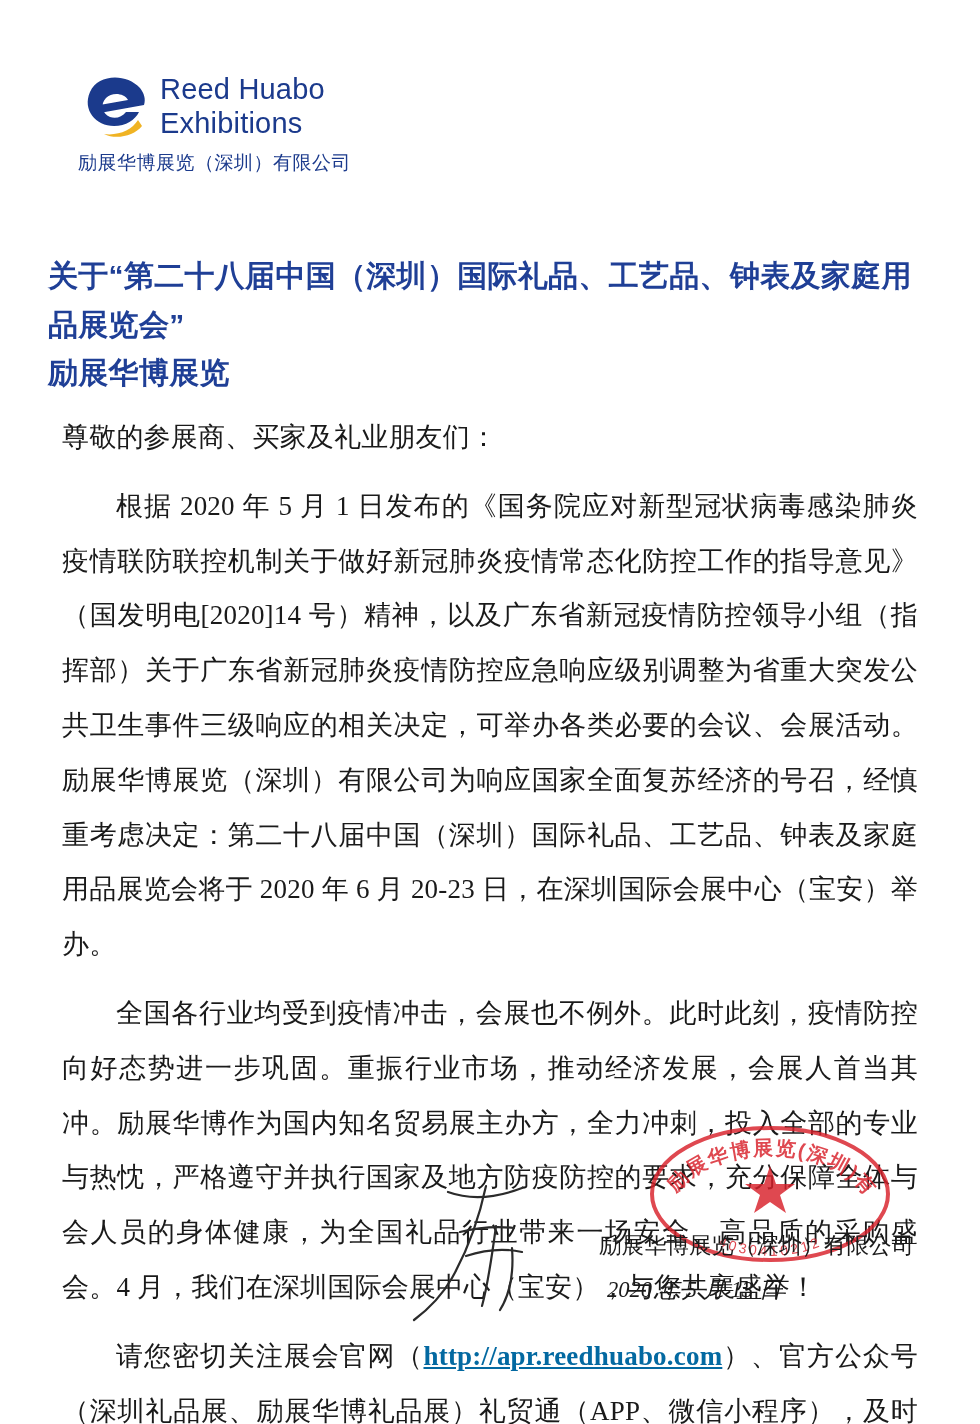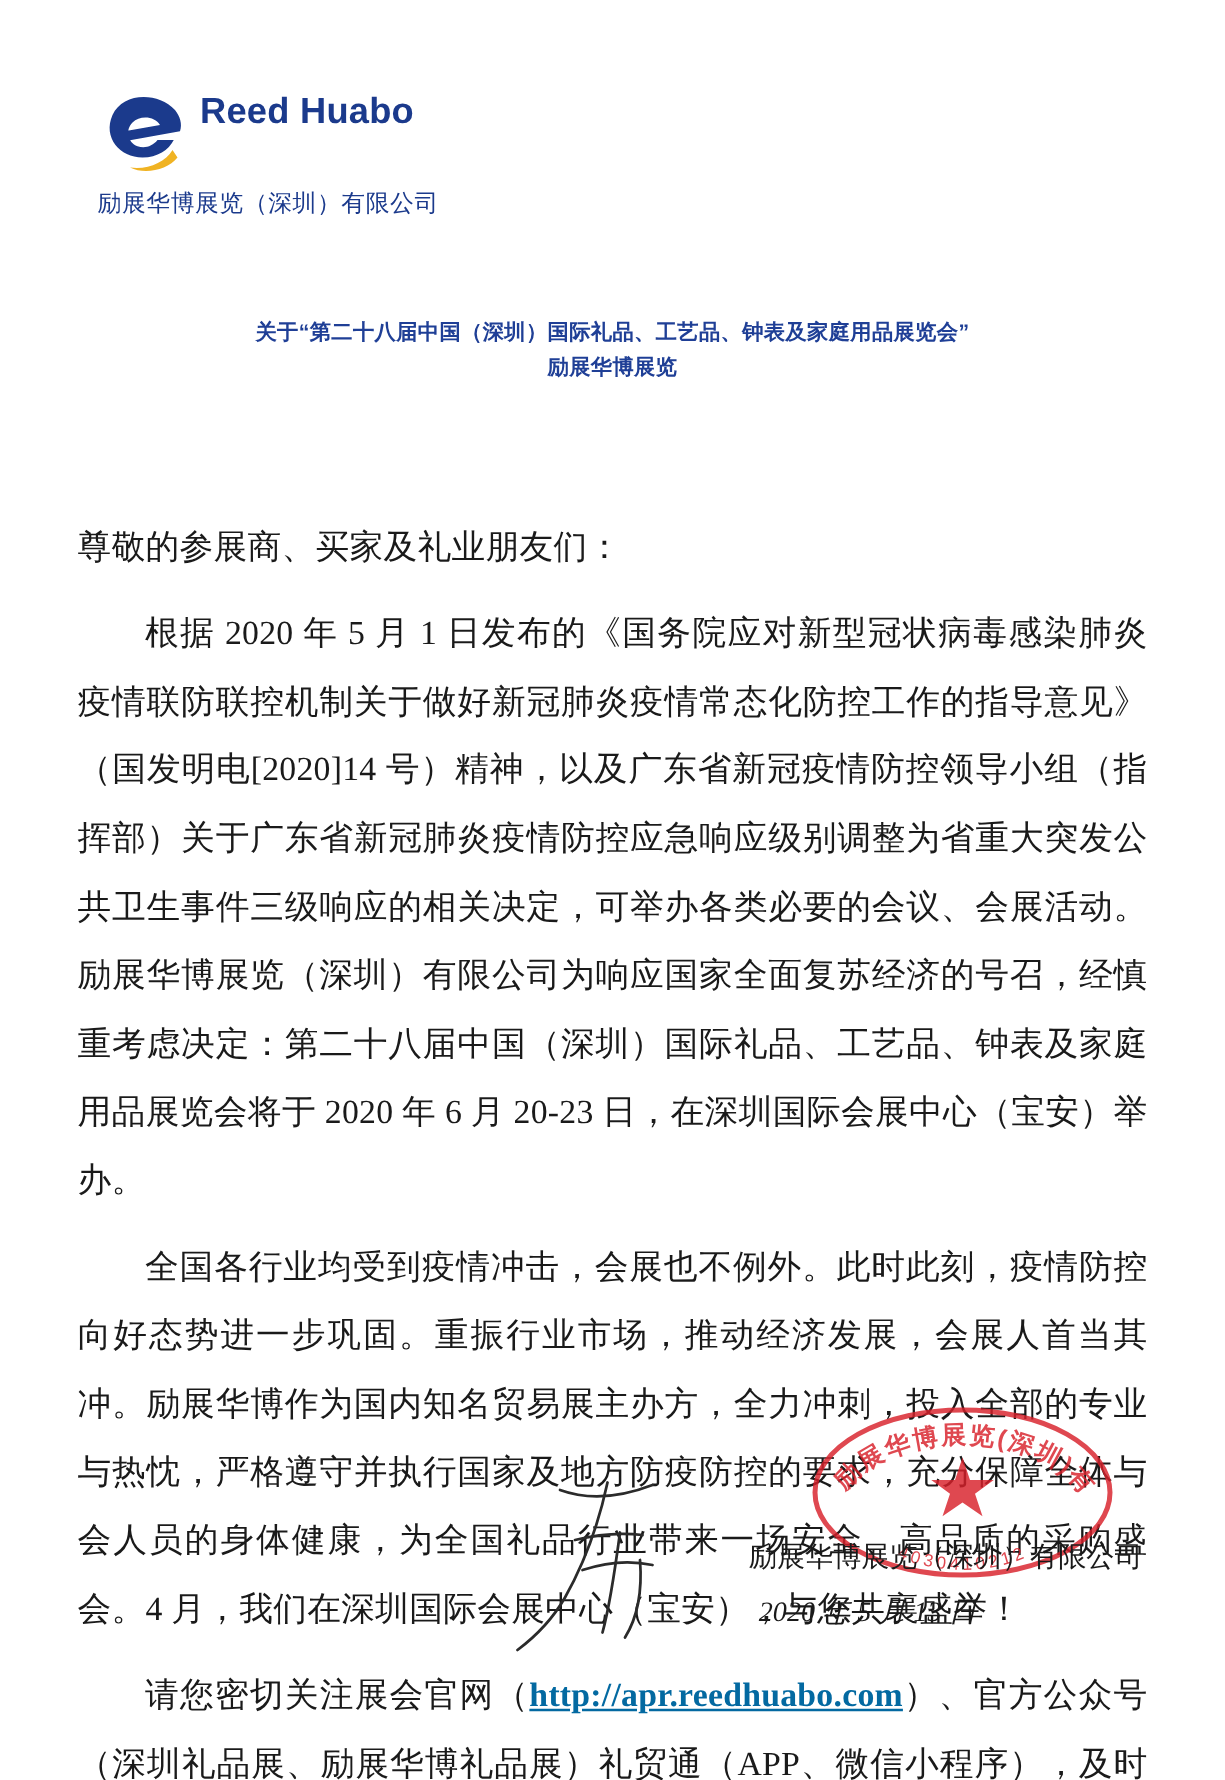--- a/index.html
+++ b/index.html
@@ -32,45 +32,44 @@
     height: 72px;
     position: relative;
     flex: 0 0 auto;
     margin-right: 8px;
   }
   .logo-text {
     padding-top: 4px;
   }
   .logo-line {
     font-family: "Liberation Sans", sans-serif;
-    font-weight: bold;
+    font-weight: normal;
     font-size: 29px;
     line-height: 1.18;
     color: #1b3a8c;
     letter-spacing: 0.2px;
   }
   .logo-cn {
     margin-top: 10px;
     font-family: "Liberation Sans", sans-serif;
     font-size: 19px;
     color: #1b3a8c;
     letter-spacing: 0.5px;
   }
 
   
   .title-block {
     position: absolute;
     top: 252px;
     left: 48px;
     width: 884px;
-    text-align: center;
     color: #1f3f96;
     font-family: "Liberation Sans", sans-serif;
     font-weight: bold;
-    font-size: 17px;
+    font-size: 30px;
     line-height: 1.62;
     letter-spacing: 0.3px;
   }
 
   
   .body-block {
     position: absolute;
     top: 410px;
     left: 62px;
     width: 856px;
@@ -140,20 +139,21 @@
 <div class="letterhead">
   <div class="logo-row">
     <div class="logo-mark">
       <svg width="74" height="72" viewBox="0 0 74 72" xmlns="http://www.w3.org/2000/svg">
         <path d="M62 20 C48 5, 20 6, 12 24 C4 42, 18 58, 36 58 C48 58, 57 52, 61 44 L48 44 C44 49, 38 51, 32 49 C24 46, 22 36, 28 30 C34 24, 46 25, 50 32 L16 38 L16 46 L66 37 C68 31, 66 25, 62 20 Z" fill="#1b3a8c"></path>
         <path d="M60 52 C54 62, 40 68, 26 66 C38 72, 56 68, 64 58 Z" fill="#f0b323"></path>
       </svg>
     </div>
     <div class="logo-text">
       <div class="logo-line">Reed Huabo</div>
+      <div class="logo-line">Exhibitions</div>
     </div>
   </div>
   <div class="logo-cn">励展华博展览（深圳）有限公司</div>
 </div>
 
 <div class="title-block">
   <div>关于“第二十八届中国（深圳）国际礼品、工艺品、钟表及家庭用品展览会”</div>
   <div>励展华博展览</div>
 </div>
 

